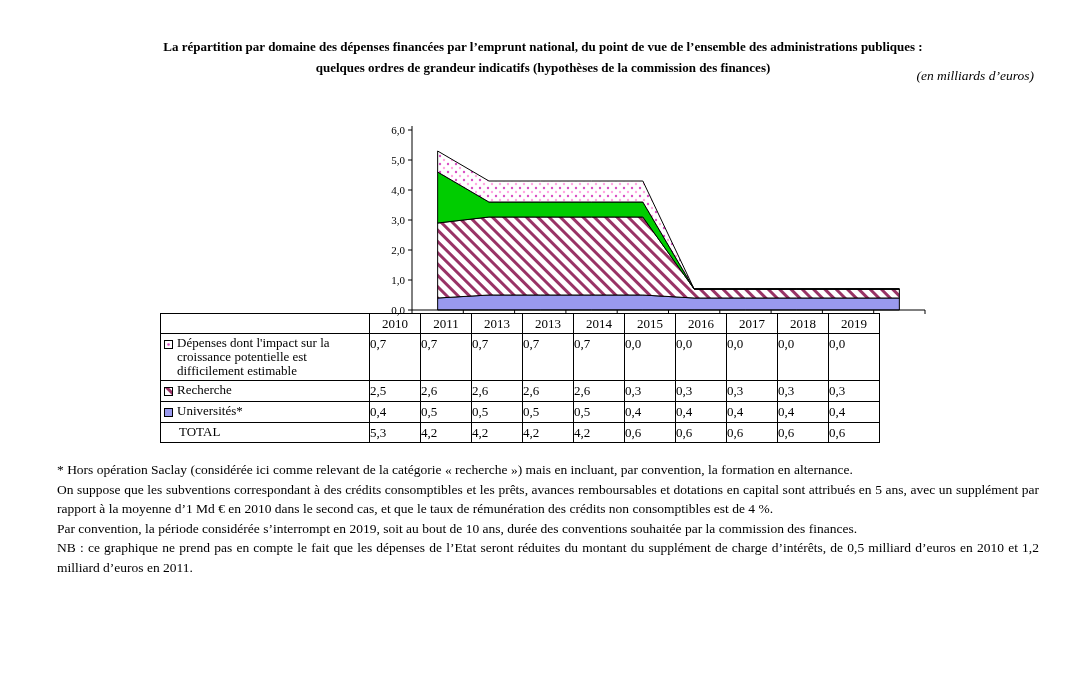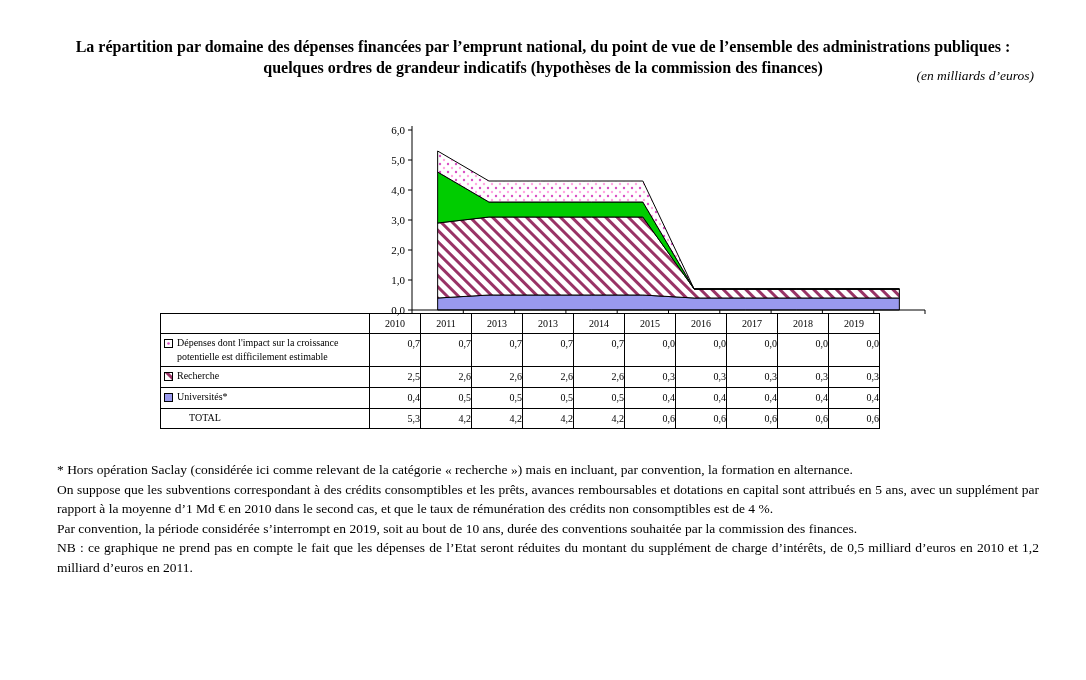--- a/index.html
+++ b/index.html
@@ -8,43 +8,43 @@
     width: 1086px; height: 680px;
     font-family: "Liberation Serif", "DejaVu Serif", serif;
     color: #000;
     position: relative;
     overflow: hidden;
   }
   .page { position: absolute; inset: 0; }
 
   .title-block {
     position: absolute; top: 36px; left: 52px; width: 982px;
-    text-align: center; font-weight: bold; font-size: 16px; line-height: 21px;
+    text-align: center; font-weight: bold; font-size: 13px; line-height: 21px;
   }
   .units-note {
     position: absolute; top: 68px; right: 52px;
     font-style: italic; font-size: 13.5px;
   }
 
   #chart-svg { position: absolute; left: 350px; top: 122px; pointer-events: none; }
 
   table.data-table {
     position: absolute; left: 160px; top: 313px;
     border-collapse: collapse; table-layout: fixed;
-    font-size: 10px; line-height: 14px;
+    font-size: 13px; line-height: 14px;
   }
   table.data-table td { border: 1px solid #000; vertical-align: top; }
   td.corner-cell { border: none; }
   td.year-cell { width: 51px; text-align: center; padding: 3px 0 2px 0; }
-  td.value-cell { text-align: right; padding: 3px 0 2px 0; }
+  td.value-cell { text-align: left; padding: 3px 0 2px 0; }
   td.label-cell { width: 209px; padding: 2px 3px 2px 3px; }
   .label-inner { display: flex; align-items: flex-start; }
   .swatch { flex: 0 0 13px; padding-top: 2px; }
   .label-text { flex: 1 1 auto; }
-  td.label-cell.total-label { padding-left: 28px; }
+  td.label-cell.total-label { padding-left: 18px; }
 
   .notes-block {
     position: absolute; top: 460px; left: 57px; width: 982px;
     font-size: 13.5px; line-height: 19.5px; text-align: justify;
   }
   .note-line { }
   .sources-line { margin-top: 7px; font-style: italic; }
 </style>
 </head>
 <body>

